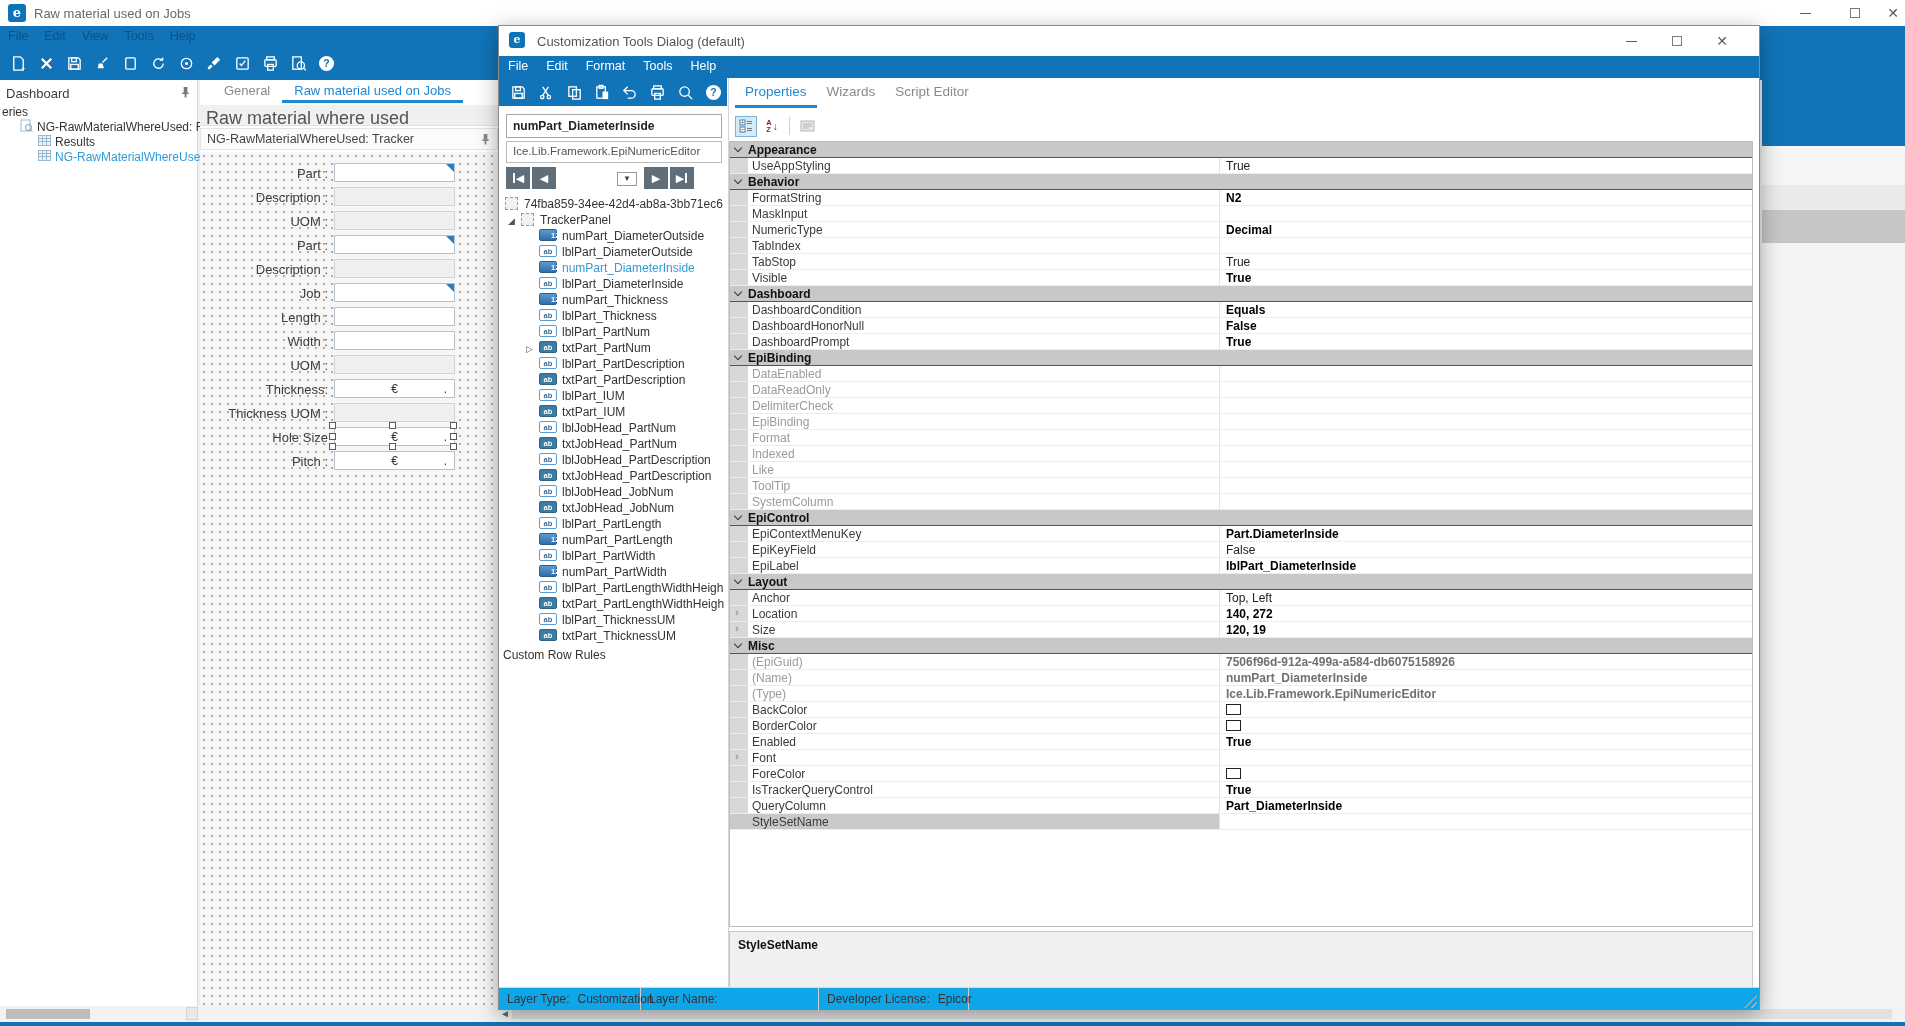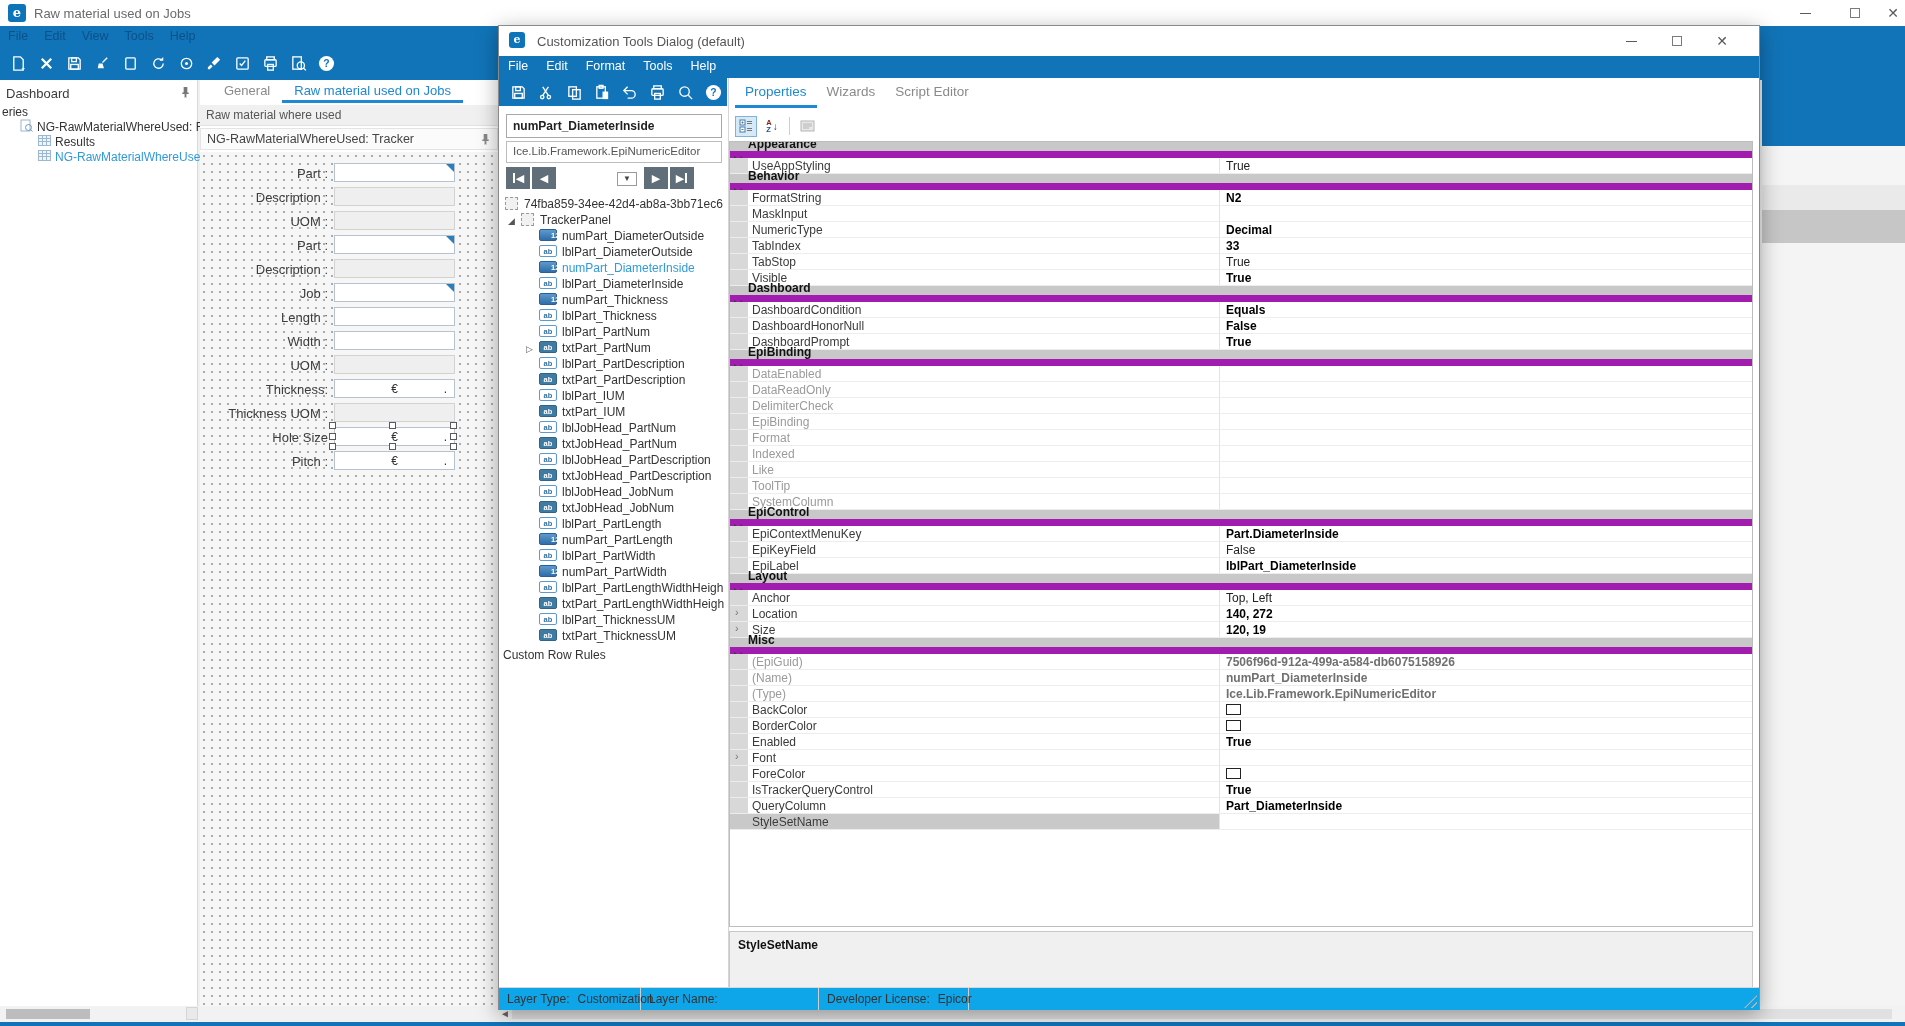--- a/index.html
+++ b/index.html
@@ -28,21 +28,21 @@
   #dash-title { left:6px; top:6px; font-size:13px; color:#3c3c3c; }
   .pin { width:11px; height:13px; }
   .dtree-row { position:absolute; height:15px; font-size:12px; color:#333; white-space:nowrap; display:flex; align-items:center; gap:4px; }
   .dtree-row.sel { color:#2f9bd8; }
   
   #designer { left:200px; top:80px; width:298px; height:926px; background:#fff; overflow:hidden; }
   #tabstrip { left:0; top:0; width:298px; height:23px; background:#fff; display:flex; padding-left:12px; }
   .mtab { font-size:13px; padding:3px 12px 0 12px; color:#8a8a8a; height:23px; }
   .mtab.active { color:#1e88d2; border-bottom:3px solid #1e88d2; }
   #groupband { left:0; top:25px; width:298px; height:21px; background:#f0f0f0; border-bottom:1px solid #e2e2e2;
-    font-size:12px; color:#555; padding:3px 0 0 6px; }
+    font-size:18px; color:#555; padding:3px 0 0 6px; }
   #trackband { left:0; top:48px; width:298px; height:22px; background:#fbfbfb; border:1px solid #e4e4e4;
     font-size:12.5px; color:#444; padding:3px 0 0 6px; }
   #trackband .pin { position:absolute; right:6px; top:4px; }
   #dotarea { left:0; top:72px; width:298px; height:854px; background-color:#f6f6f6;
     background-image:radial-gradient(circle,#ababab 0.9px,transparent 1px); background-size:8px 8px; }
   .f-label { position:absolute; left:0; width:128px; text-align:right; font-size:13px; color:#3d3d3d; }
   .f-field { position:absolute; left:134px; width:121px; height:19px; background:#fff; border:1px solid #b4c3cf; }
   .f-field.disabled { background:#efefef; border-color:#d2d2d2; }
   .f-field .tri { position:absolute; right:0; top:0; width:0; height:0;
     border-left:8px solid transparent; border-top:8px solid #2d7dbd; }
@@ -95,21 +95,21 @@
   .azarrow { font-size:10px; color:#333; margin-left:1px; }
   .gsep { width:1px; height:18px; background:#cfcfcf; margin:0 2px; }
   #propgrid { left:230px; top:115px; width:1024px; height:786px; border:1px solid #bdbdbd; background:#fff; overflow:hidden; }
   .prow { display:flex; height:16px; border-bottom:1px solid #ededed; font-size:12px; }
   .prow .gut { flex:0 0 18px; background:#d8d8d8; position:relative; }
   .prow .nm { flex:0 0 472px; padding:1px 0 0 4px; color:#3b3b3b; border-right:1px solid #e3e3e3; white-space:nowrap; overflow:hidden; }
   .prow .vl { flex:1; padding:1px 0 0 6px; color:#222; white-space:nowrap; overflow:hidden; }
   .prow .vl.b { font-weight:bold; color:#000; }
   .prow.dis .nm { color:#9b9b9b; }
   .prow.dis .vl { color:#707070; }
-  .prow.cat { background:#c8c8c8; border-bottom:7px solid #a21caf;align-items:flex-end; }
+  .prow.cat { background:#c8c8c8; border-bottom:1px solid #a21caf; }
   .prow.cat .label { font-weight:bold; color:#111; padding:1px 0 0 0; }
   .prow.selrow .gut,.prow.selrow .nm { background:#c9c9c9; }
   .chev { width:6px; height:6px; border-left:1.5px solid #333; border-bottom:1.5px solid #333;
     transform:rotate(-45deg); position:absolute; left:5px; top:3px; }
   .rexp { position:absolute; left:5px; top:0; font-size:11px; color:#777; }
   .swatch { display:inline-block; width:15px; height:11px; background:#fff; border:1px solid #222; margin-top:1px; }
   #descpanel { left:230px; top:905px; width:1024px; height:58px; background:#f0f0f0; border:1px solid #c8c8c8; }
   #desc-title { position:absolute; left:8px; top:6px; font-size:12px; font-weight:bold; color:#111; }
   #dlg-status { left:0; top:961px; width:1260px; height:23px; background:#0ea5e9; border-top:1px solid #d8d8d8; display:flex; }
   .sseg { border-right:1px solid #cfcfcf; font-size:12px; color:#333; padding:4px 8px 0 8px; white-space:nowrap; }
@@ -585,21 +585,20 @@
         <div class="vl"></div>
       </div>
       <div class="prow">
         <div class="gut"></div>
         <div class="nm">NumericType</div>
         <div class="vl b">Decimal</div>
       </div>
       <div class="prow">
         <div class="gut"></div>
         <div class="nm">TabIndex</div>
-        <div class="vl b">33</div>
       </div>
       <div class="prow">
         <div class="gut"></div>
         <div class="nm">TabStop</div>
         <div class="vl">True</div>
       </div>
       <div class="prow">
         <div class="gut"></div>
         <div class="nm">Visible</div>
         <div class="vl b">True</div>

